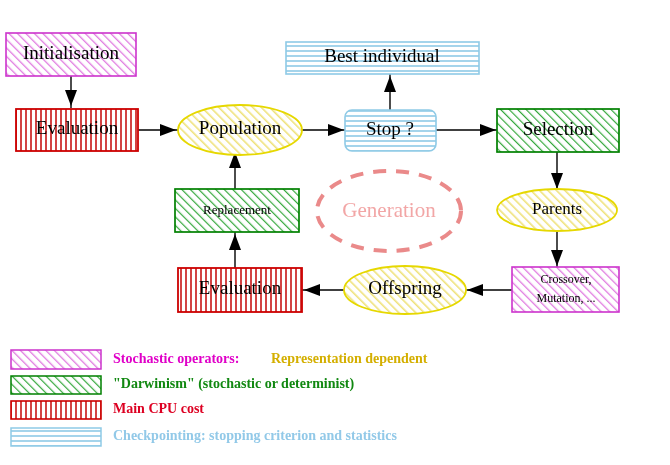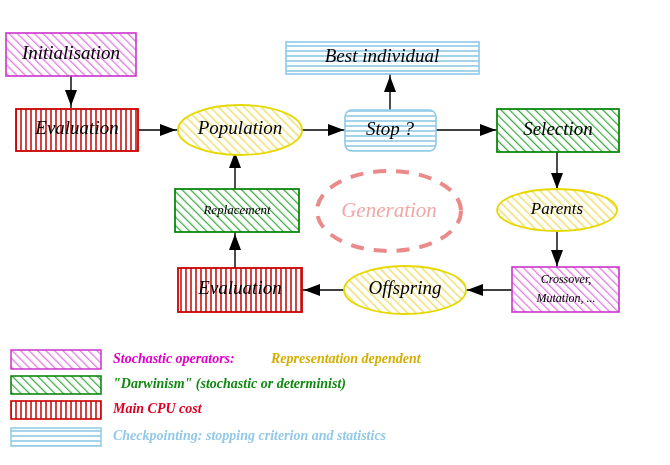--- a/index.html
+++ b/index.html
@@ -13,21 +13,20 @@
     font-family: "Liberation Serif", "DejaVu Serif", serif;
     overflow: hidden;
     position: relative;
   }
   #diagram-root {
     position: absolute;
     left: 0;
     top: 0;
     width: 592px;
     height: 465px;
-    font-style: italic;
   }
   svg#flow {
     display: block;
     width: 670px;
     height: 465px;
   }
   .node-label {
     font-family: "Liberation Serif", "DejaVu Serif", serif;
     fill: #000000;
     text-anchor: middle;

